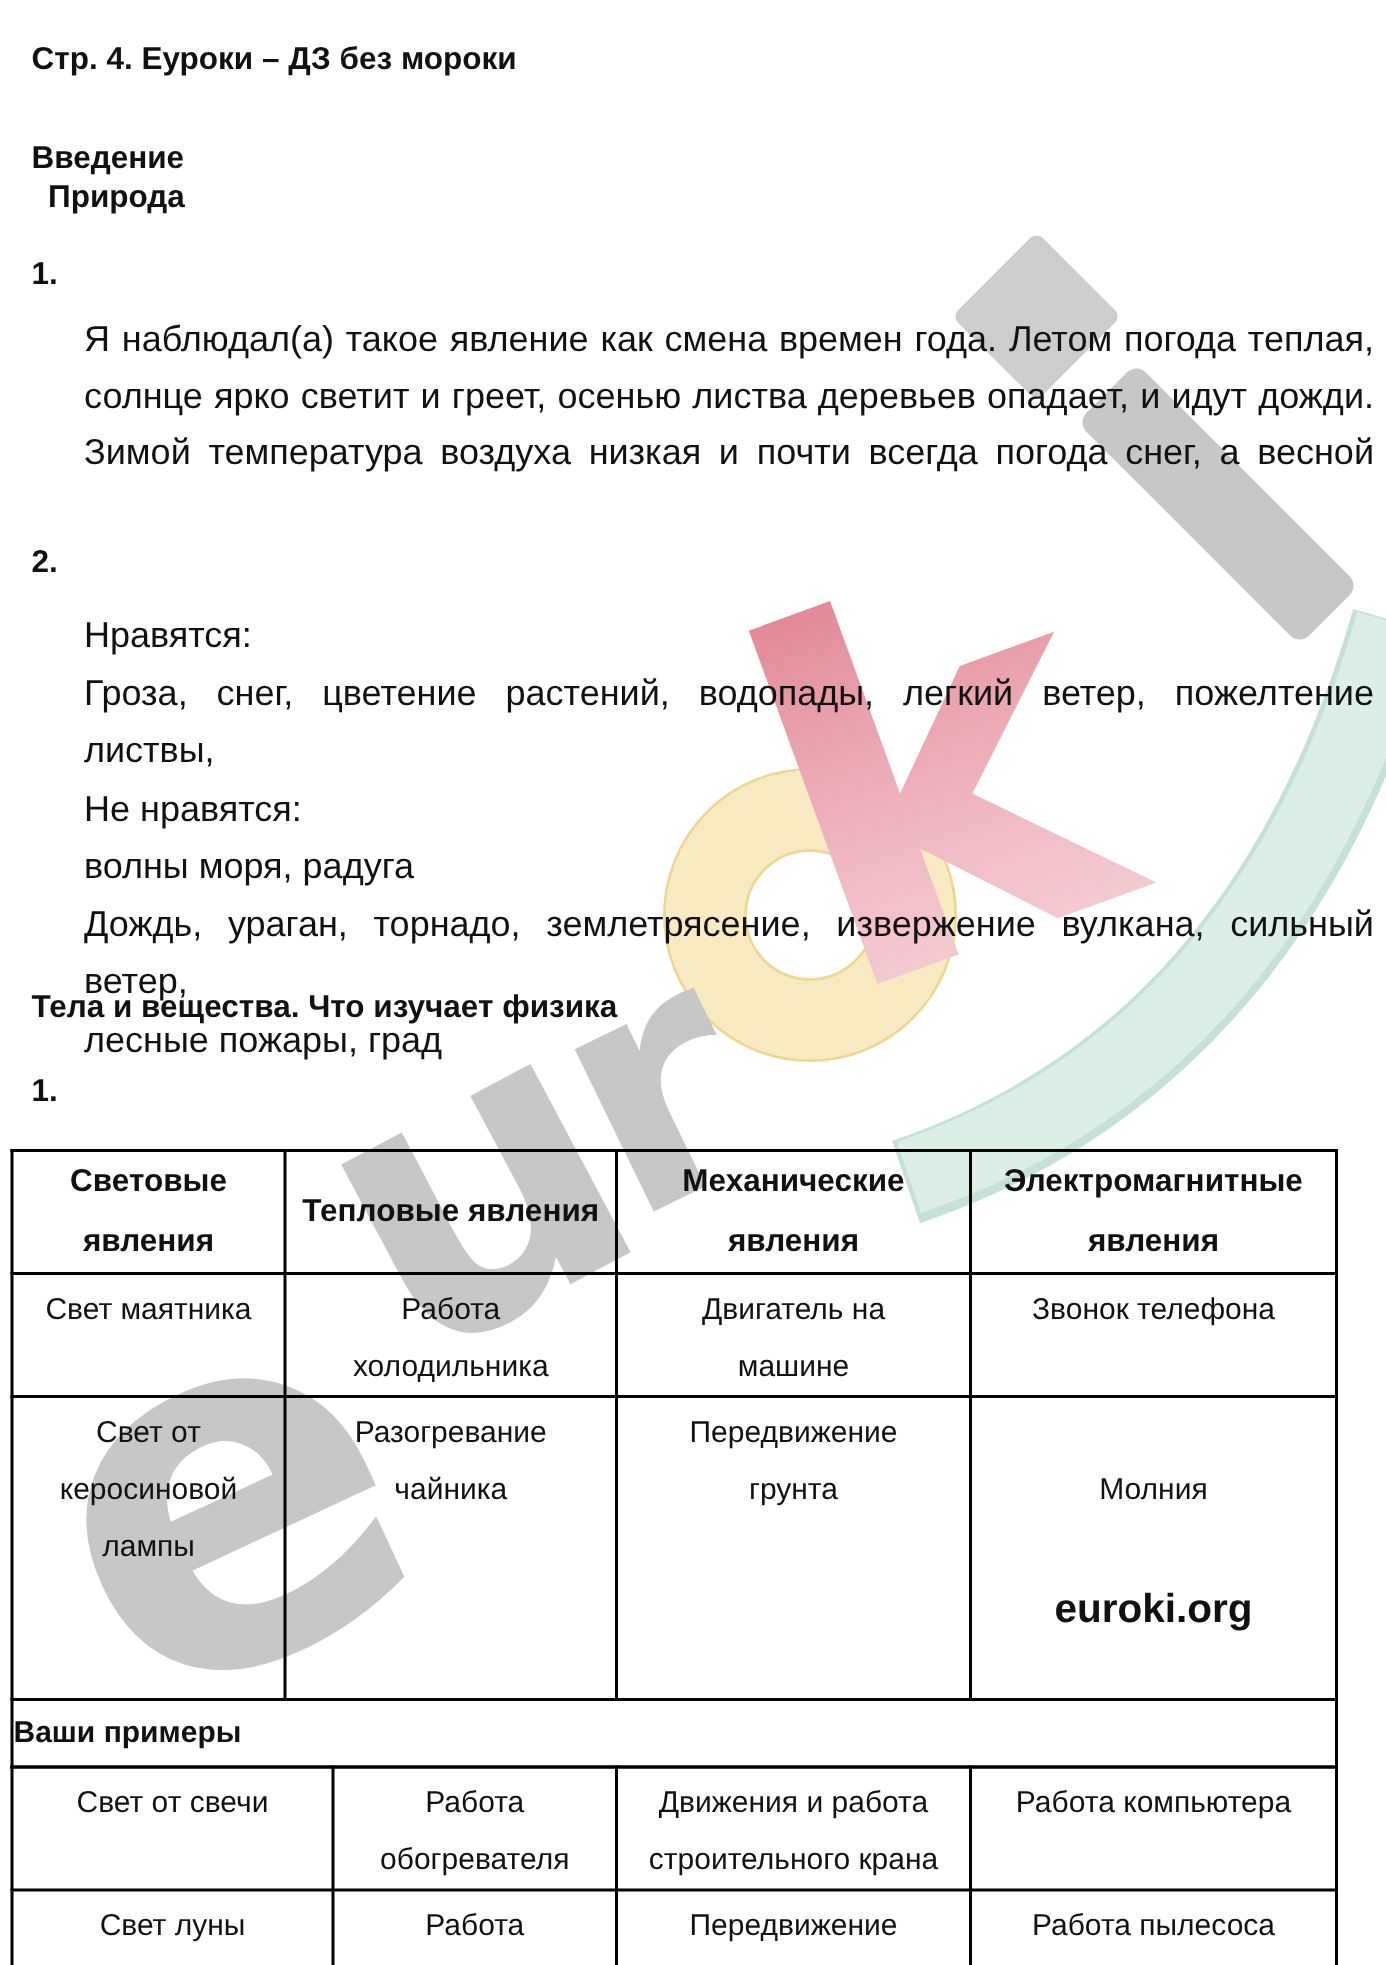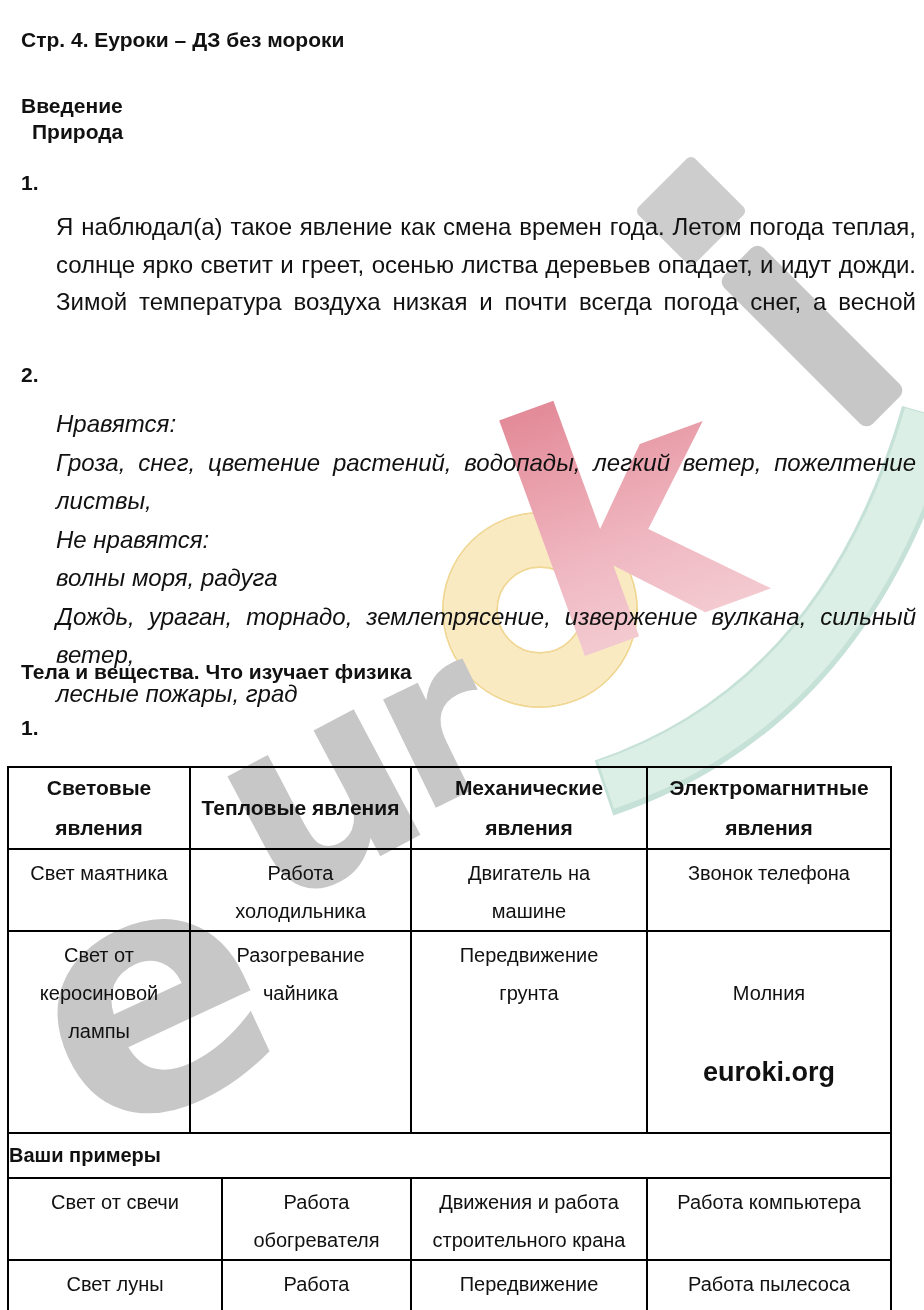--- a/index.html
+++ b/index.html
@@ -31,21 +31,21 @@
     font-weight: bold;
     font-size: 21px;
     line-height: 22px;
   }
   .textblock {
     left: 56px;
     width: 860px;
     font-size: 24px;
   }
   .p1 { line-height: 37.5px; }
-  .p2 { line-height: 38.5px; font-style: italic; }
+  .p2 { line-height: 38.5px; }
   .line { width: 100%; }
   .line.j { text-align: justify; text-align-last: justify; }
   
   #tablewrap {
     position: absolute;
     left: 7px;
     top: 766px;
     width: 885px;
     z-index: 1;
   }

